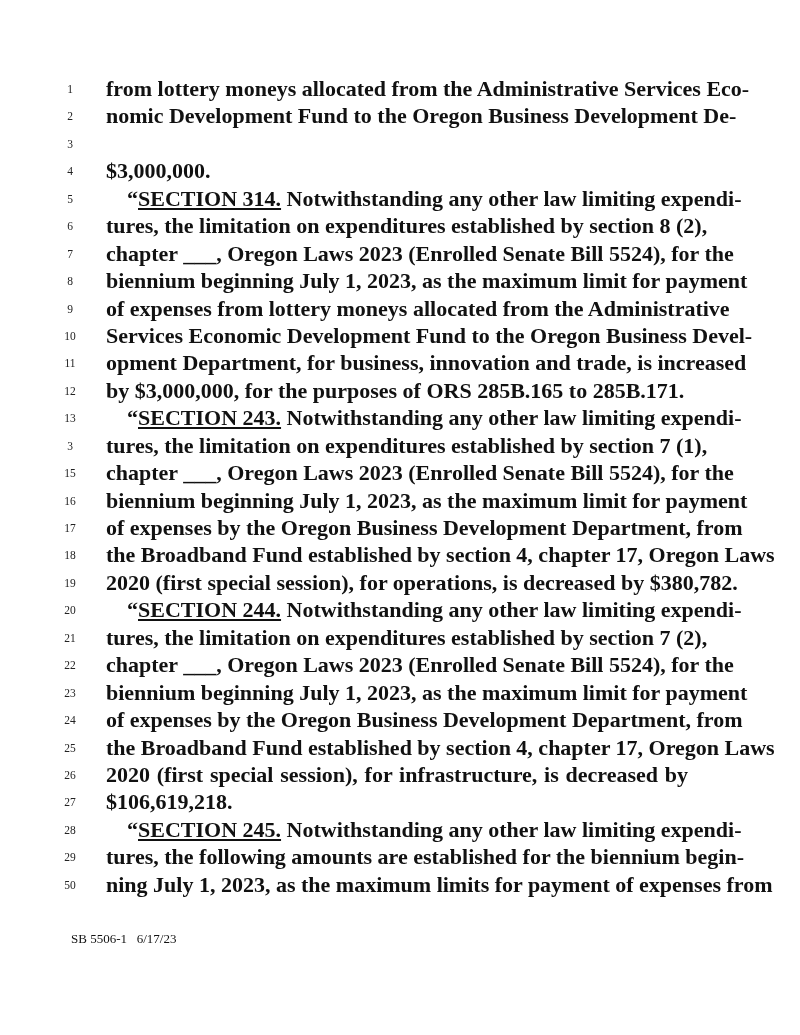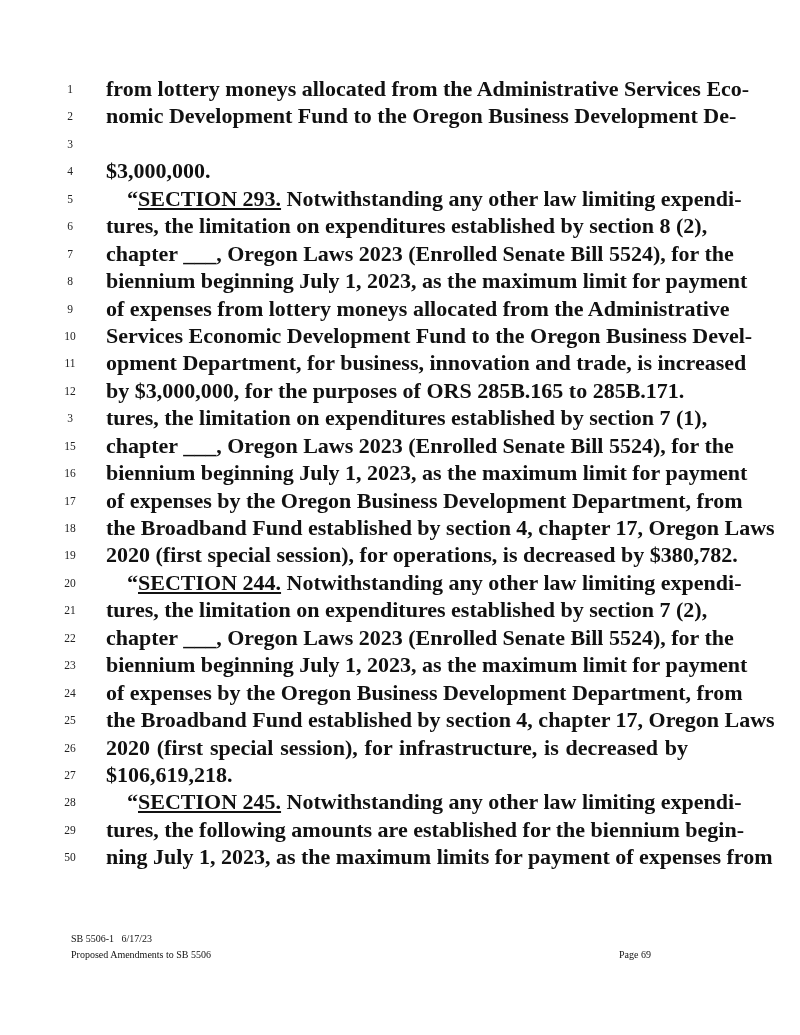--- a/index.html
+++ b/index.html
@@ -10,21 +10,21 @@
     .line { position: relative; height: 27.45px; }
     .ln { position: absolute; left: 58px; width: 24px; text-align: center;
           font-family: "Liberation Serif", serif; font-size: 11.5px; top: 7px; color: #222; }
     .txt { position: absolute; left: 98px; width: 582px; top: 2px;
            font-family: "Liberation Serif", serif; font-weight: bold; font-size: 22px;
            line-height: 22px; white-space: nowrap; text-align: justify; text-align-last: justify; margin-left: 8px; }
     .txt.last { text-align-last: left; }
     .txt.indent { padding-left: 21px; width: 561px; }
     .sec { text-decoration: underline; text-underline-offset: 2px; }
     .footer { position: absolute; left: 71px; top: 931px; width: 580px;
-              font-family: "Liberation Serif", serif; font-size: 10px; line-height: 16px; color: #111; }
+              font-family: "Liberation Serif", serif; font-size: 13px; line-height: 16px; color: #111; }
     .footer .row { display: flex; justify-content: space-between; }
   </style>
 </head>
 <body>
 
 <div class="page">
   <div class="lines" id="lines">
       <div class="line">
         <span class="ln">1</span>
         <span class="txt">from lottery moneys allocated from the Administrative Services Eco-</span>
@@ -35,21 +35,21 @@
       </div>
       <div class="line">
         <span class="ln">3</span>
       </div>
       <div class="line">
         <span class="ln">4</span>
         <span class="txt last">$3,000,000.</span>
       </div>
       <div class="line">
         <span class="ln">5</span>
-        <span class="txt indent"><span>“</span><span class="sec">SECTION 293.</span><span> Notwithstanding any other law limiting expendi-</span></span>
+        <span class="txt indent"><span>“</span><span class="sec">SECTION 314.</span><span> Notwithstanding any other law limiting expendi-</span></span>
       </div>
       <div class="line">
         <span class="ln">6</span>
         <span class="txt">tures, the limitation on expenditures established by section 8 (2),</span>
       </div>
       <div class="line">
         <span class="ln">7</span>
         <span class="txt">chapter ___, Oregon Laws 2023 (Enrolled Senate Bill 5524), for the</span>
       </div>
       <div class="line">
@@ -64,20 +64,24 @@
         <span class="ln">10</span>
         <span class="txt">Services Economic Development Fund to the Oregon Business Devel-</span>
       </div>
       <div class="line">
         <span class="ln">11</span>
         <span class="txt">opment Department, for business, innovation and trade, is increased</span>
       </div>
       <div class="line">
         <span class="ln">12</span>
         <span class="txt last">by $3,000,000, for the purposes of ORS 285B.165 to 285B.171.</span>
+      </div>
+      <div class="line">
+        <span class="ln">13</span>
+        <span class="txt indent"><span>“</span><span class="sec">SECTION 243.</span><span> Notwithstanding any other law limiting expendi-</span></span>
       </div>
       <div class="line">
         <span class="ln">3</span>
         <span class="txt">tures, the limitation on expenditures established by section 7 (1),</span>
       </div>
       <div class="line">
         <span class="ln">15</span>
         <span class="txt">chapter ___, Oregon Laws 2023 (Enrolled Senate Bill 5524), for the</span>
       </div>
       <div class="line">
@@ -141,18 +145,14 @@
         <span class="txt">ning July 1, 2023, as the maximum limits for payment of expenses from</span>
       </div>
     </div>
 
   <div class="footer">
     <div class="row">
       <span>
         <span>SB 5506-1</span>&nbsp;&nbsp;&nbsp;<span>6/17/23</span>
       </span>
     </div>
-    <div class="row">
-      <span>Proposed Amendments to SB 5506</span>
-      <span>Page 69</span>
-    </div>
   </div>
 </div>
 
 </body></html>

